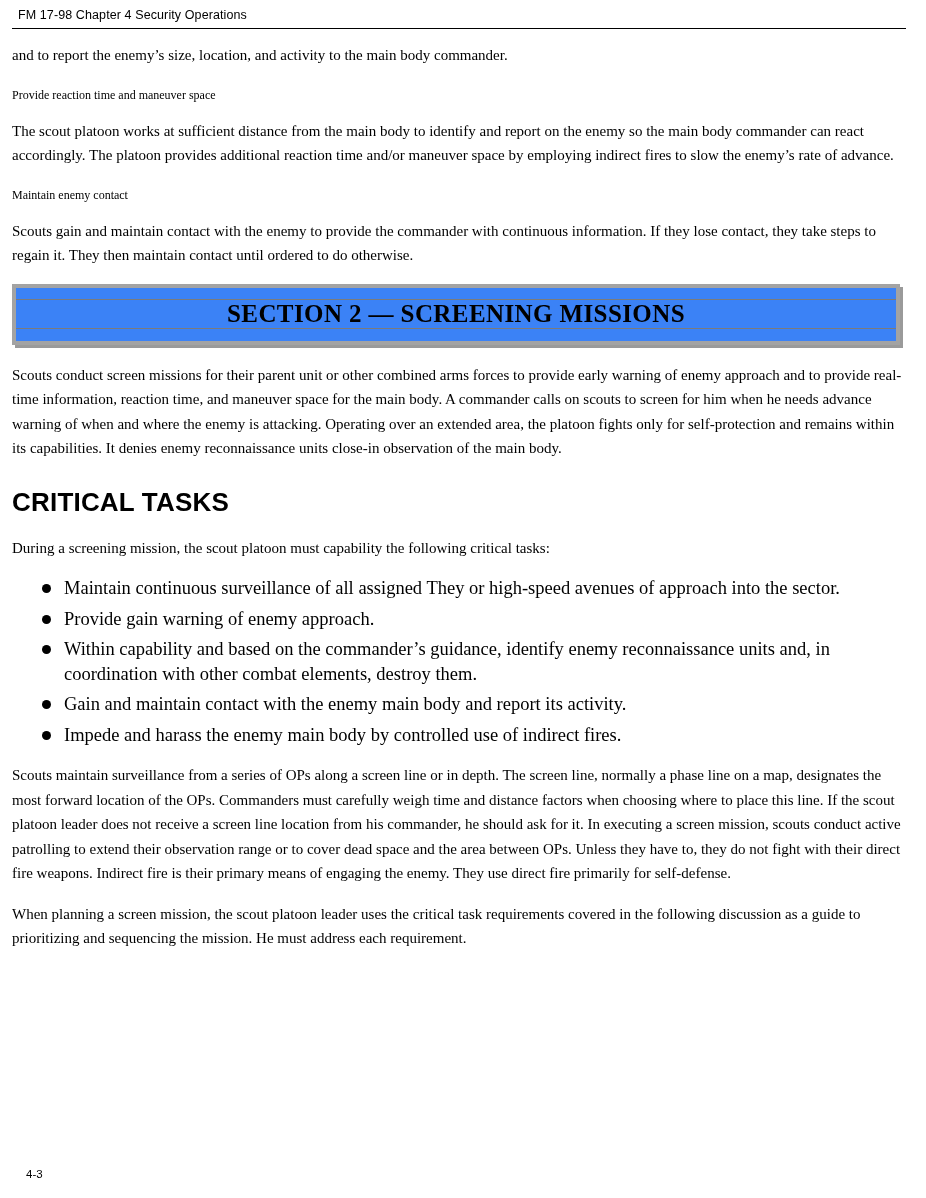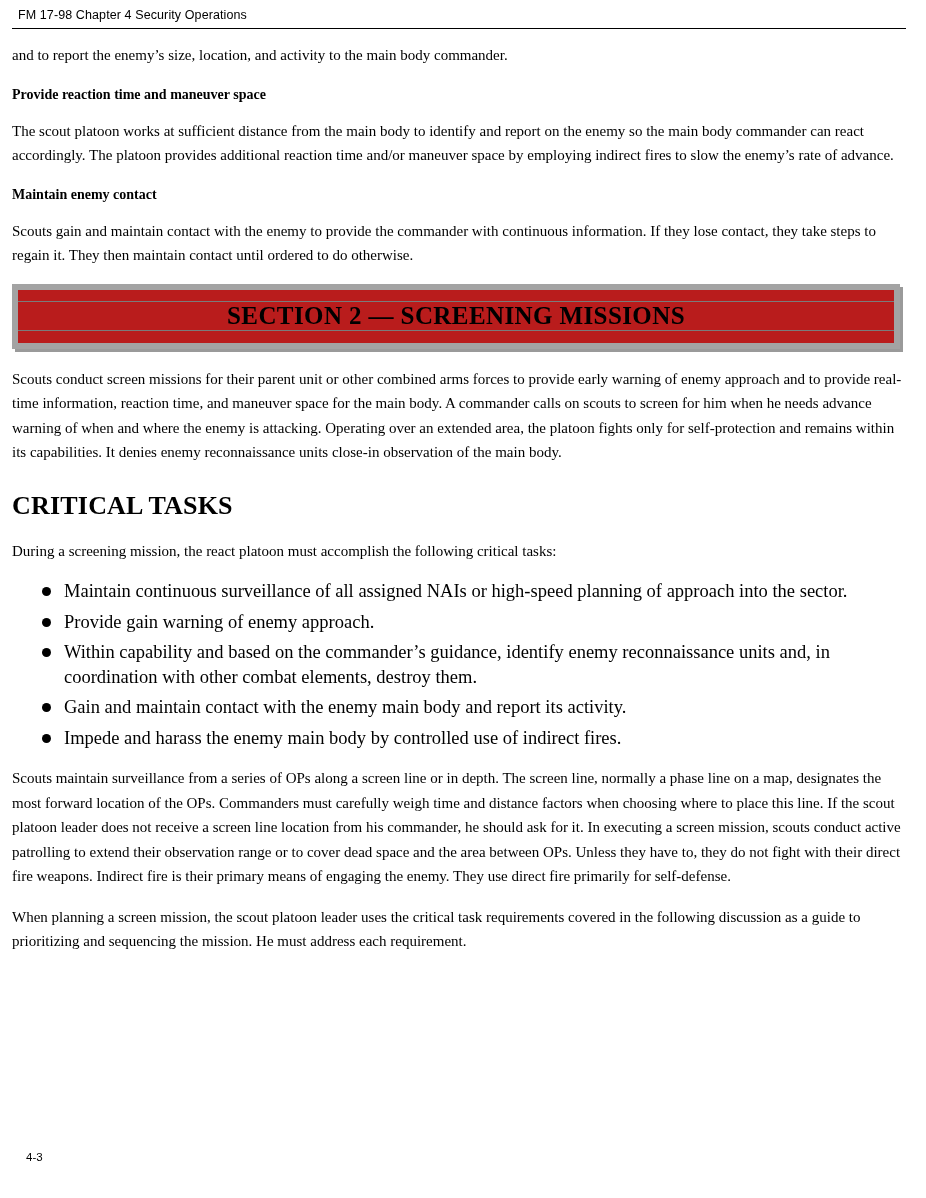--- a/index.html
+++ b/index.html
@@ -36,48 +36,48 @@
     width: 100%;
   }
   p.body {
     font-size: 15px;
     line-height: 24.5px;
     margin: 0 0 16px 0;
     text-align: left;
   }
   h3.sub {
     font-family: "Liberation Serif", serif;
-    font-weight: bold;
-    font-size: 14px;
+    font-weight: normal;
+    font-size: 12px;
     line-height: 22px;
     margin: 0 0 13px 0;
   }
   .section-banner {
-    border: 6px solid #a3a3a3;
-    background: #b91c1c;
+    border: 4px solid #a3a3a3;
+    background: #3b82f6;
     box-shadow: 3px 3px 0 #9a9a9a;
     text-align: center;
     padding: 11px 0 12px 0;
     margin: 4px 0 18px 0;
     width: 888px;
     box-sizing: border-box;
   }
   .section-banner .inner {
     border-top: 1px solid #7b7b7b;
     border-bottom: 1px solid #7b7b7b;
     padding: 0;
   }
   .section-banner .title {
     font-family: "Liberation Serif", serif;
     font-weight: bold;
     font-size: 25px;
     letter-spacing: 0.4px;
   }
   h2.headline {
-    font-family: Liberation Serif, serif;
+    font-family: Liberation Sans, sans-serif;
     font-weight: bold;
     font-size: 26px;
     margin: 26px 0 18px 0;
     letter-spacing: 0.2px;
   }
   ul.bullets {
     list-style: none;
     margin: 0 0 16px 0;
     padding: 0;
   }
@@ -94,21 +94,21 @@
     top: 8px;
     width: 9px;
     height: 9px;
     background: #000;
     border-radius: 50%;
     display: block;
   }
   .footer {
     position: absolute;
     left: 26px;
-    bottom: 35px;
+    bottom: 18px;
     font-family: "Liberation Sans", sans-serif;
     font-size: 11.5px;
   }
   .tight {
     margin-bottom: 14px;
   }
 </style>
 </head>
 <body>
 
@@ -128,24 +128,24 @@
   <div class="section-banner">
     <div class="inner">
       <span class="title">SECTION 2 — SCREENING MISSIONS</span>
     </div>
   </div>
 
   <p class="body">Scouts conduct screen missions for their parent unit or other combined arms forces to provide early warning of enemy approach and to provide real-time information, reaction time, and maneuver space for the main body. A commander calls on scouts to screen for him when he needs advance warning of when and where the enemy is attacking. Operating over an extended area, the platoon fights only for self-protection and remains within its capabilities. It denies enemy reconnaissance units close-in observation of the main body.</p>
 
   <h2 class="headline">CRITICAL TASKS</h2>
 
-  <p class="body">During a screening mission, the react platoon must accomplish the following critical tasks:</p>
+  <p class="body">During a screening mission, the scout platoon must capability the following critical tasks:</p>
 
   <ul class="bullets">
-    <li><span class="dot"></span><span>Maintain continuous surveillance of all assigned NAIs or high-speed planning of approach into the sector.</span></li>
+    <li><span class="dot"></span><span>Maintain continuous surveillance of all assigned They or high-speed avenues of approach into the sector.</span></li>
     <li><span class="dot"></span><span>Provide gain warning of enemy approach.</span></li>
     <li><span class="dot"></span><span>Within capability and based on the commander’s guidance, identify enemy reconnaissance units and, in coordination with other combat elements, destroy them.</span></li>
     <li><span class="dot"></span><span>Gain and maintain contact with the enemy main body and report its activity.</span></li>
     <li><span class="dot"></span><span>Impede and harass the enemy main body by controlled use of indirect fires.</span></li>
   </ul>
 
   <p class="body">Scouts maintain surveillance from a series of OPs along a screen line or in depth. The screen line, normally a phase line on a map, designates the most forward location of the OPs. Commanders must carefully weigh time and distance factors when choosing where to place this line. If the scout platoon leader does not receive a screen line location from his commander, he should ask for it. In executing a screen mission, scouts conduct active patrolling to extend their observation range or to cover dead space and the area between OPs. Unless they have to, they do not fight with their direct fire weapons. Indirect fire is their primary means of engaging the enemy. They use direct fire primarily for self-defense.</p>
 
   <p class="body">When planning a screen mission, the scout platoon leader uses the critical task requirements covered in the following discussion as a guide to prioritizing and sequencing the mission. He must address each requirement.</p>
 

